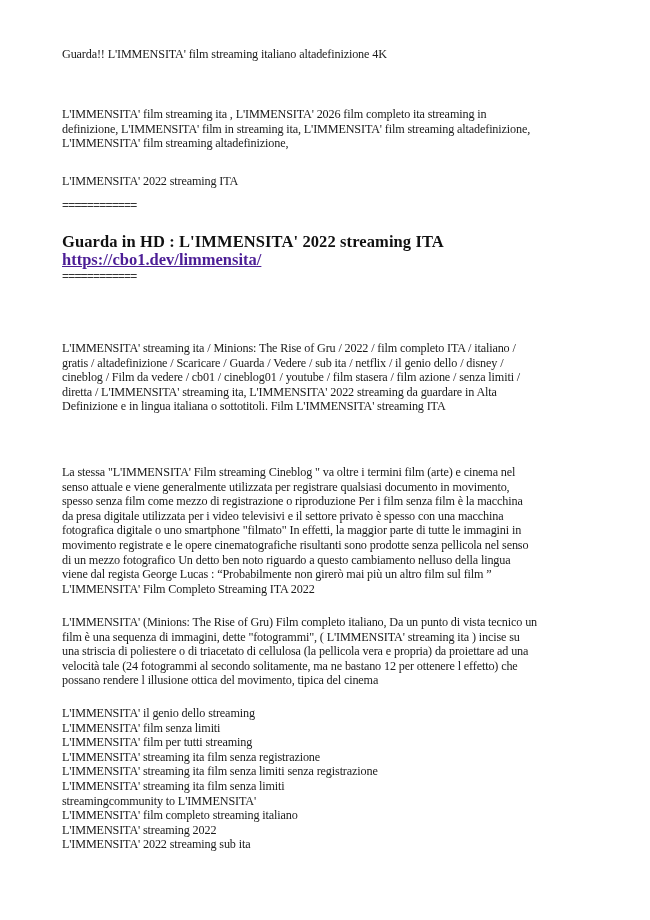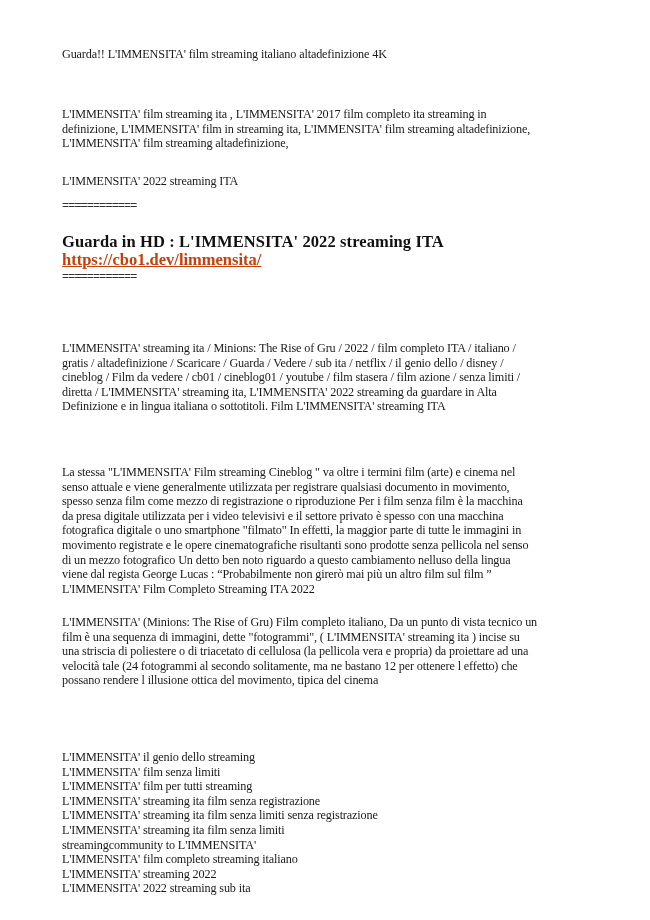--- a/index.html
+++ b/index.html
@@ -58,35 +58,35 @@
       color: #111;
       letter-spacing: 0.1px;
     }
     .link {
       position: absolute;
       left: 0;
       font-size: 16.5px;
       line-height: 18px;
       font-weight: bold;
       white-space: nowrap;
-      color: #c2410c;
+      color: #4c1d95;
       text-decoration: underline;
       cursor: pointer;
       font-family: Liberation Serif, serif;
     }
   </style>
 </head>
 <body>
 
 <div class="page">
 
   <div class="line" style="top:47px;text-align:right;">Guarda!! L'IMMENSITA' film streaming italiano altadefinizione 4K</div>
 
   <div class="para" style="top:107px;">
-    <span class="l">L'IMMENSITA' film streaming ita , L'IMMENSITA' 2017 film completo ita streaming in</span>
+    <span class="l">L'IMMENSITA' film streaming ita , L'IMMENSITA' 2026 film completo ita streaming in</span>
     <span class="l">definizione, L'IMMENSITA' film in streaming ita, L'IMMENSITA' film streaming altadefinizione,</span>
     <span class="l">L'IMMENSITA' film streaming altadefinizione,</span>
   </div>
 
   <div class="line" style="top:174px;text-align:right;">L'IMMENSITA' 2022 streaming ITA</div>
   <div class="sep" style="top:199px;">============</div>
 
   <div class="heading" style="top:233px;">Guarda in HD :  L'IMMENSITA' 2022 streaming ITA</div>
   <a class="link" style="top:251px;">https://cbo1.dev/limmensita/</a>
   <div class="sep" style="top:270px;">============</div>
@@ -112,21 +112,21 @@
   </div>
 
   <div class="para" style="top:615px;font-family:Liberation Serif, serif;">
     <span class="l">L'IMMENSITA' (Minions: The Rise of Gru) Film completo italiano, Da un punto di vista tecnico un</span>
     <span class="l">film è una sequenza di immagini, dette "fotogrammi", ( L'IMMENSITA' streaming ita ) incise su</span>
     <span class="l">una striscia di poliestere o di triacetato di cellulosa (la pellicola vera e propria) da proiettare ad una</span>
     <span class="l">velocità tale (24 fotogrammi al secondo solitamente, ma ne bastano 12 per ottenere l effetto) che</span>
     <span class="l">possano rendere l illusione ottica del movimento, tipica del cinema</span>
   </div>
 
-  <div class="para" style="top:706px;margin-top:44px;">
+  <div class="para" style="top:706px;">
     <span class="l">L'IMMENSITA' il genio dello streaming</span>
     <span class="l">L'IMMENSITA' film senza limiti</span>
     <span class="l">L'IMMENSITA' film per tutti streaming</span>
     <span class="l">L'IMMENSITA' streaming ita film senza registrazione</span>
     <span class="l">L'IMMENSITA' streaming ita film senza limiti senza registrazione</span>
     <span class="l">L'IMMENSITA' streaming ita film senza limiti</span>
     <span class="l">streamingcommunity to L'IMMENSITA'</span>
     <span class="l">L'IMMENSITA' film completo streaming italiano</span>
     <span class="l">L'IMMENSITA' streaming 2022</span>
     <span class="l">L'IMMENSITA' 2022 streaming sub ita</span>

